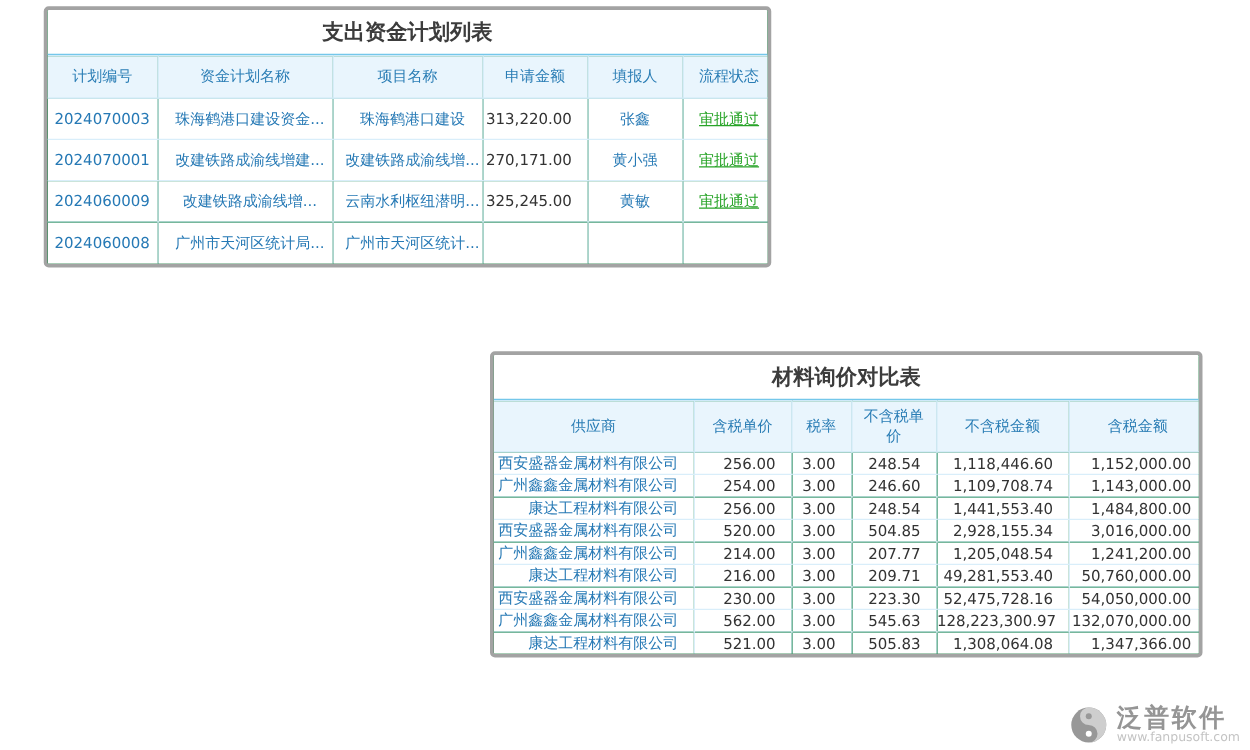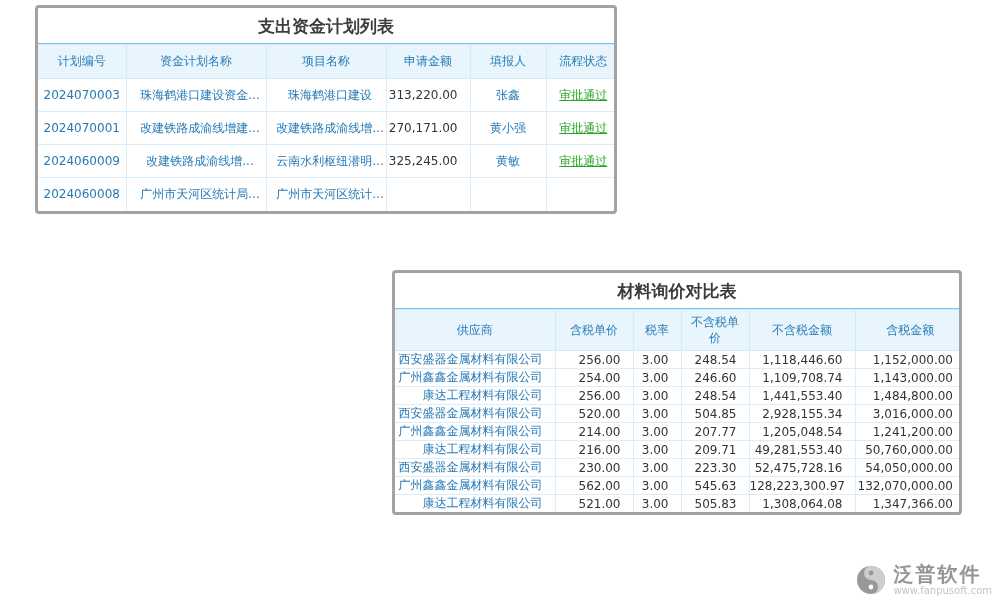--- a/index.html
+++ b/index.html
@@ -11,21 +11,21 @@
     overflow: hidden;
   }
   .panel {
     position: absolute;
     background: #15803d;
     border: 3px solid #a3a3a3;
     border-radius: 4px;
     overflow: hidden;
   }
   .plan-panel  { left: 35px;  top: 5px;   width: 582px; z-index: 1; }
-  .quote-panel { left: 392px; top: 270px; width: 570px; z-index: 2; }
+  .quote-panel { left: 392px; top: 281px; width: 570px; z-index: 2; }
   .panel-title {
     height: 36px; line-height: 36px;
     text-align: center;
     font-size: 17px; font-weight: bold; color: #3c3c3c;
     background: #ffffff;
     border-bottom: 1px solid #74c7ea;
   }
   table { width: 100%; border-collapse: collapse; table-layout: fixed; }
   th {
     background: #e9f5fd;

